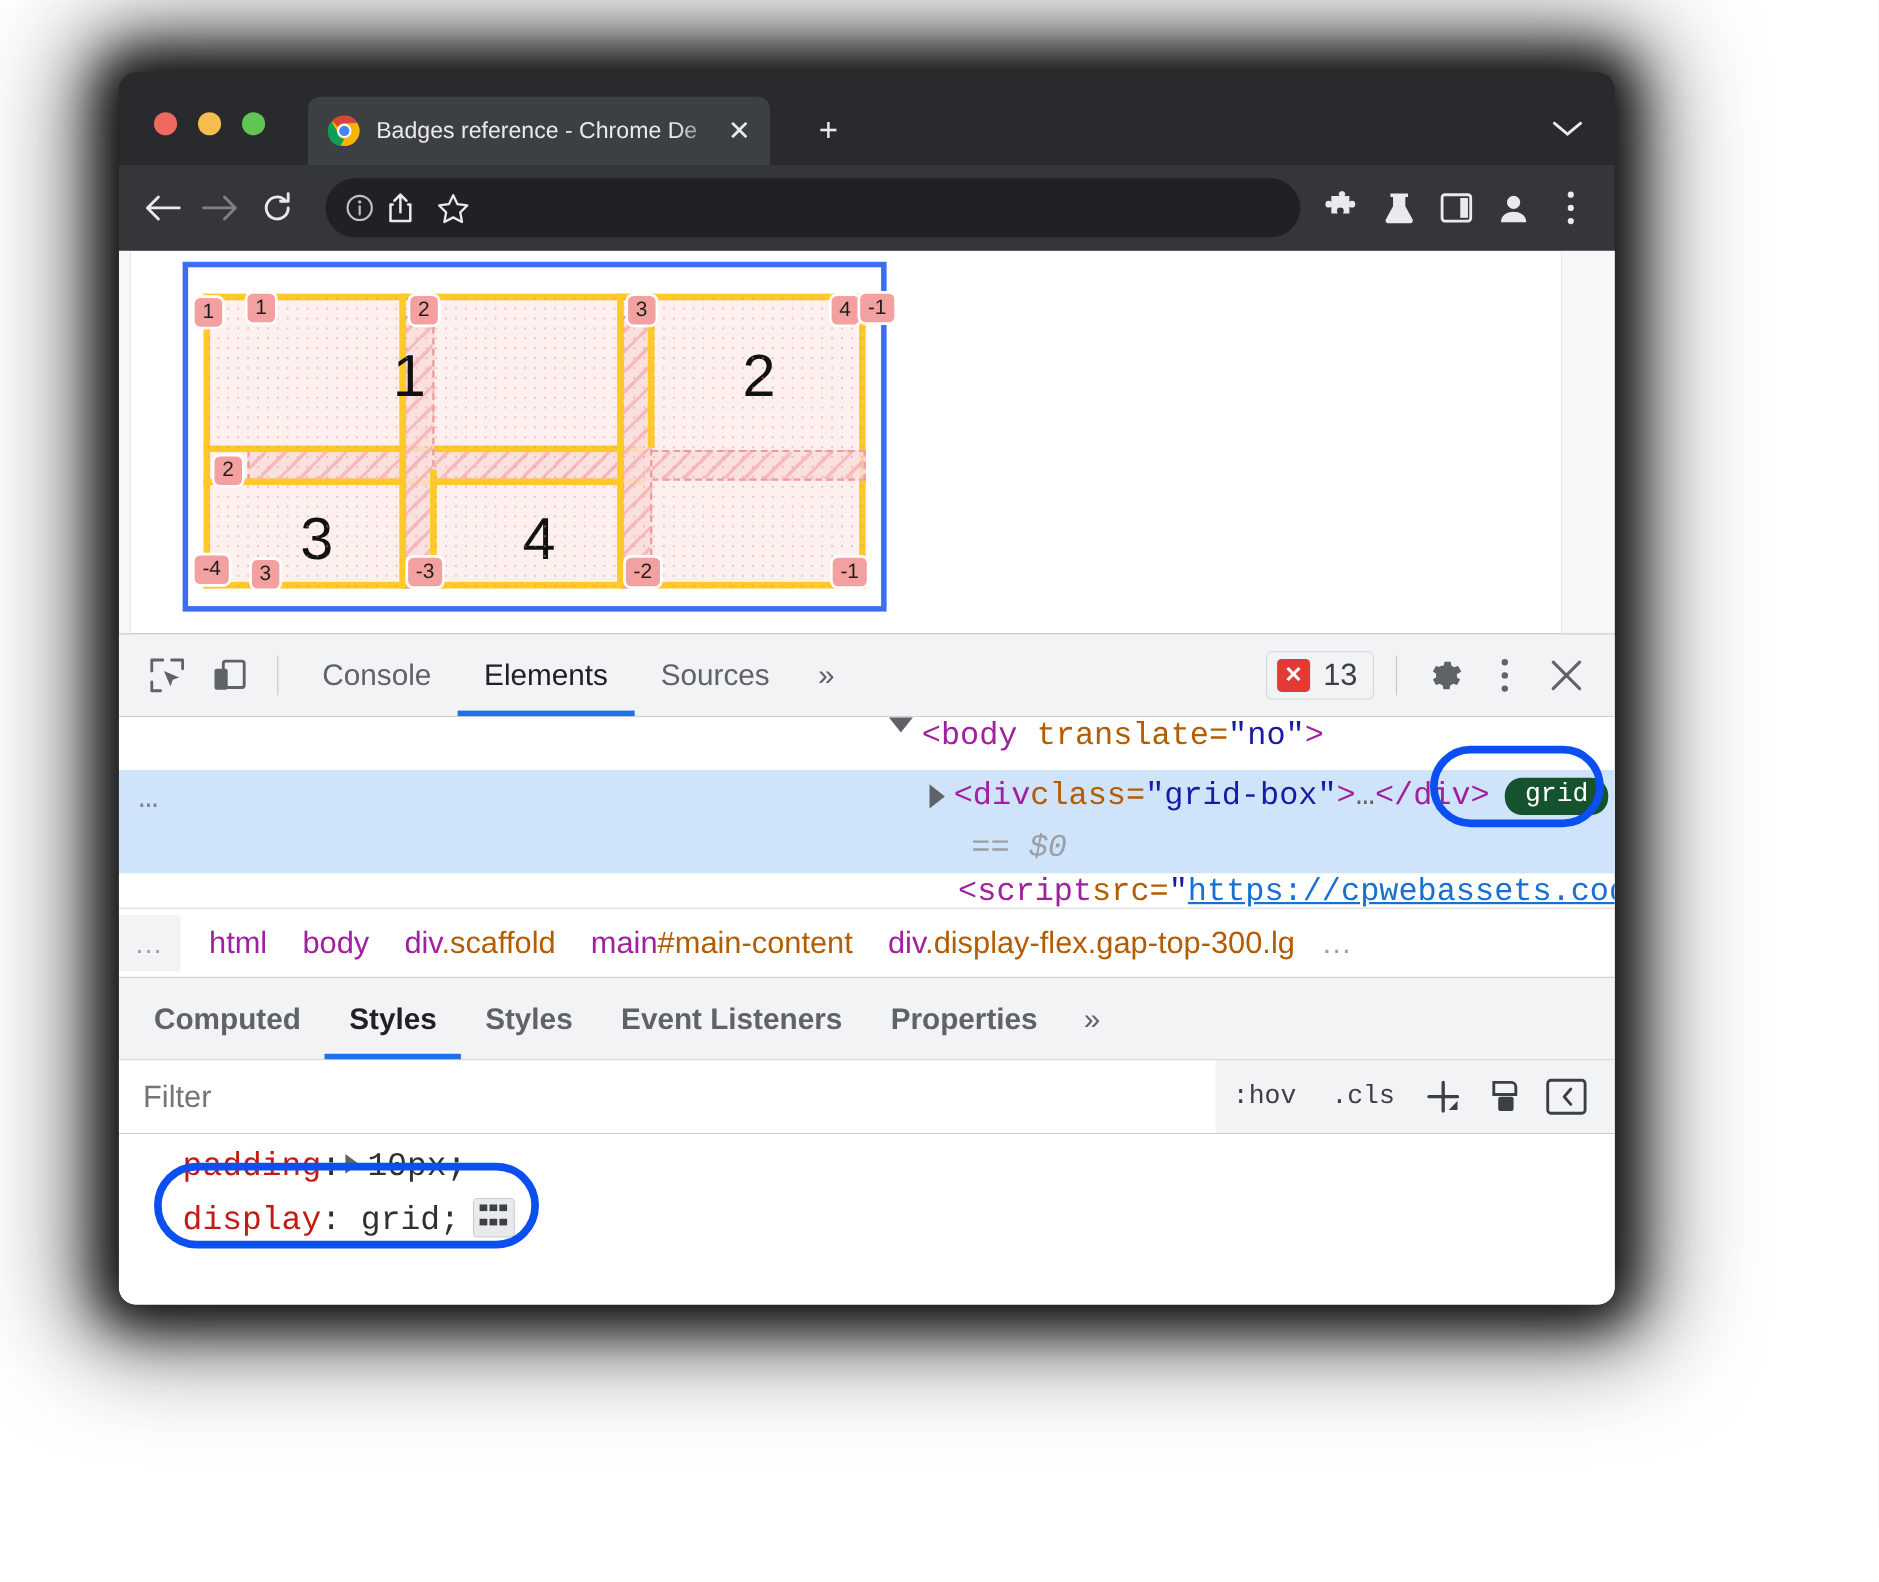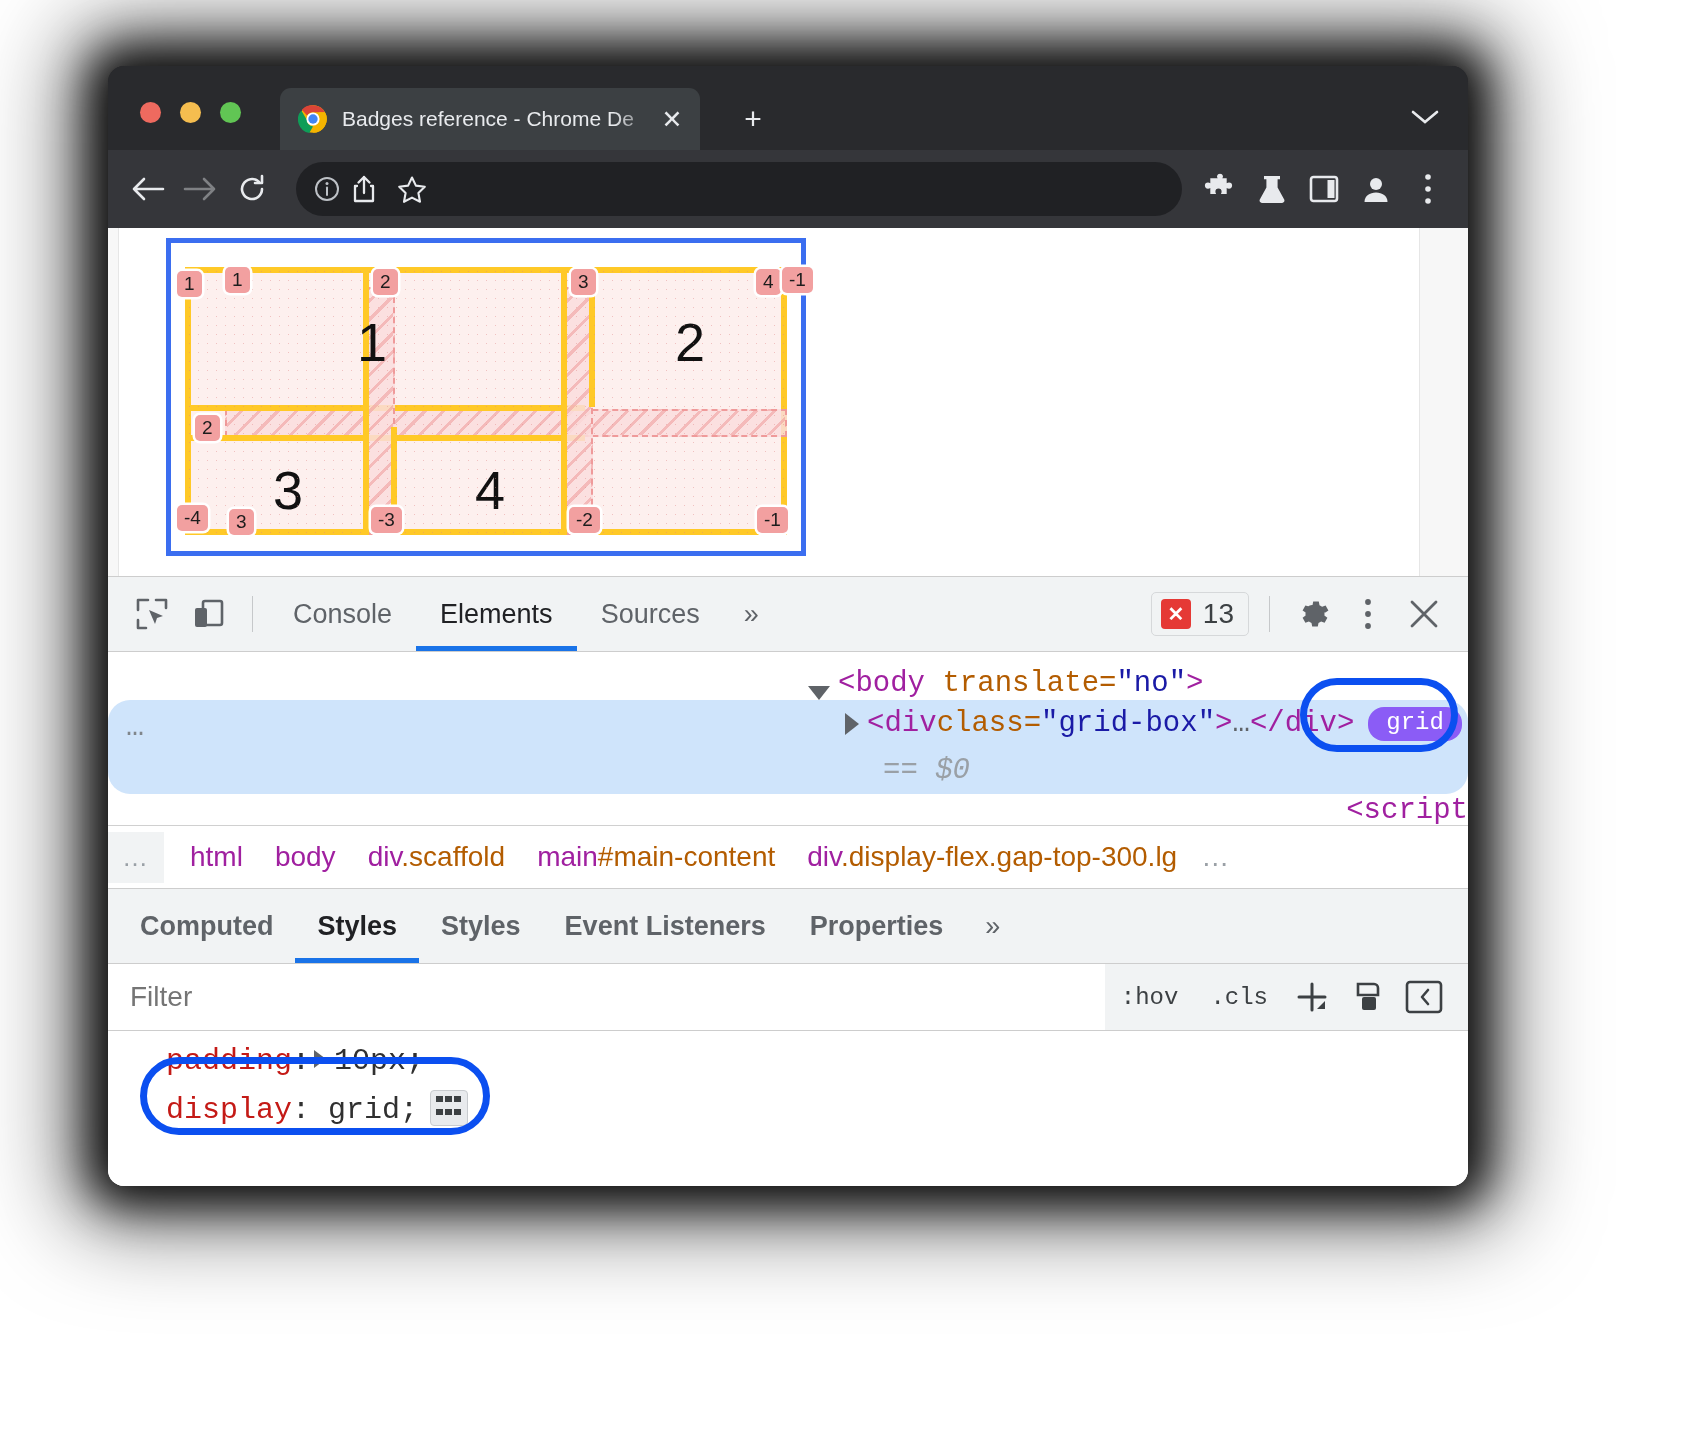--- a/index.html
+++ b/index.html
@@ -265,39 +265,39 @@
 
   
   .dom {
     position: relative;
     background: #ffffff;
     height: 173px;
     font-family: "Liberation Mono", monospace;
     font-size: 29px;
     overflow: hidden;
   }
-  .dom-row { position: relative; height: 48px; display: flex; align-items: flex-end; white-space: nowrap; border-radius: 22px; }
+  .dom-row { position: relative; height: 48px; display: flex; align-items: flex-start; white-space: nowrap; }
   .dom-row.sel { background: #cfe4fb; height: 94px; display: block; }
   .dom-row.sel .sel-line { height: 47px; display: flex; align-items: center; white-space: nowrap; }
   .dots3 { position: absolute; left: 18px; top: 10px; color: #80868b; font-size: 30px; letter-spacing: 2px; }
   .tri {
     display: inline-block; width: 0; height: 0; margin-right: 8px;
   }
   .tri.down { border-left: 11px solid transparent; border-right: 11px solid transparent; border-top: 14px solid #5f6368; }
   .tri.right { border-top: 11px solid transparent; border-bottom: 11px solid transparent; border-left: 14px solid #5f6368; }
   .c-tag { color: #a020a0; }
   .c-attr { color: #b35c00; }
   .c-val { color: #1a1aa6; }
   .c-text { color: #5f6368; }
   .c-link { color: #1a6fd4; text-decoration: underline; }
   .c-dollar { color: #9aa0a6; font-style: italic; }
 
   .grid-badge {
     display: inline-flex; align-items: center;
-    background: #8b5cf6; color: #ffffff;
+    background: #14532d; color: #ffffff;
     font-family: "Liberation Mono", monospace;
     font-size: 24px;
     border-radius: 16px;
     padding: 4px 18px 6px;
     line-height: 1;
   }
   .annot-circle {
     position: absolute;
     border: 7px solid #0b4ff0;
     border-radius: 40px;
@@ -625,21 +625,21 @@
           <span class="c-tag">&gt;</span>
           <span class="c-text">…</span>
           <span class="c-tag">&lt;/div&gt;</span>
           <span class="grid-badge" style="margin-left:14px;">grid</span>
         </div>
         <div class="sel-line" style="padding-left:775px;">
           <span class="c-dollar">== $0</span>
         </div>
       </div>
 
-      <div class="dom-row" style="padding-left:763px;flex-direction:column;">
+      <div class="dom-row" style="padding-left:763px;">
         <span class="c-tag">&lt;script </span>
         <span class="c-attr">src</span>
         <span class="c-attr">=</span>
         <span class="c-val">"</span>
         <span class="c-link">https://cpwebassets.codep</span>
       </div>
 
       <div class="annot-circle" style="left:1192px; top:26px; width:158px; height:74px;"></div>
     </div>
 

